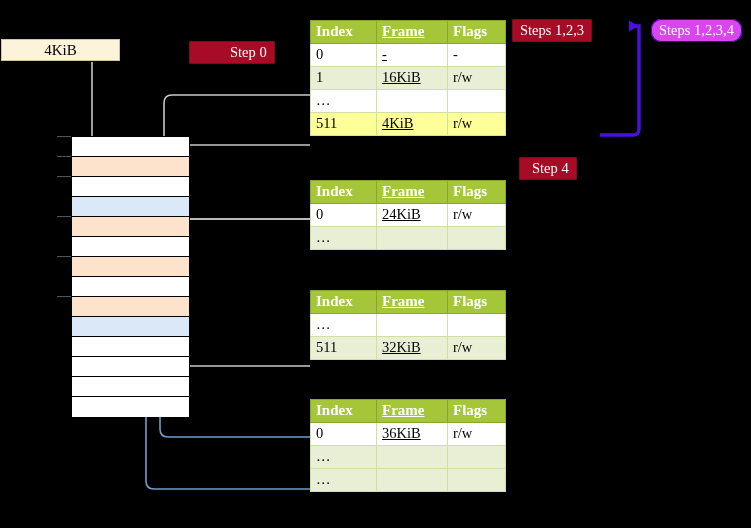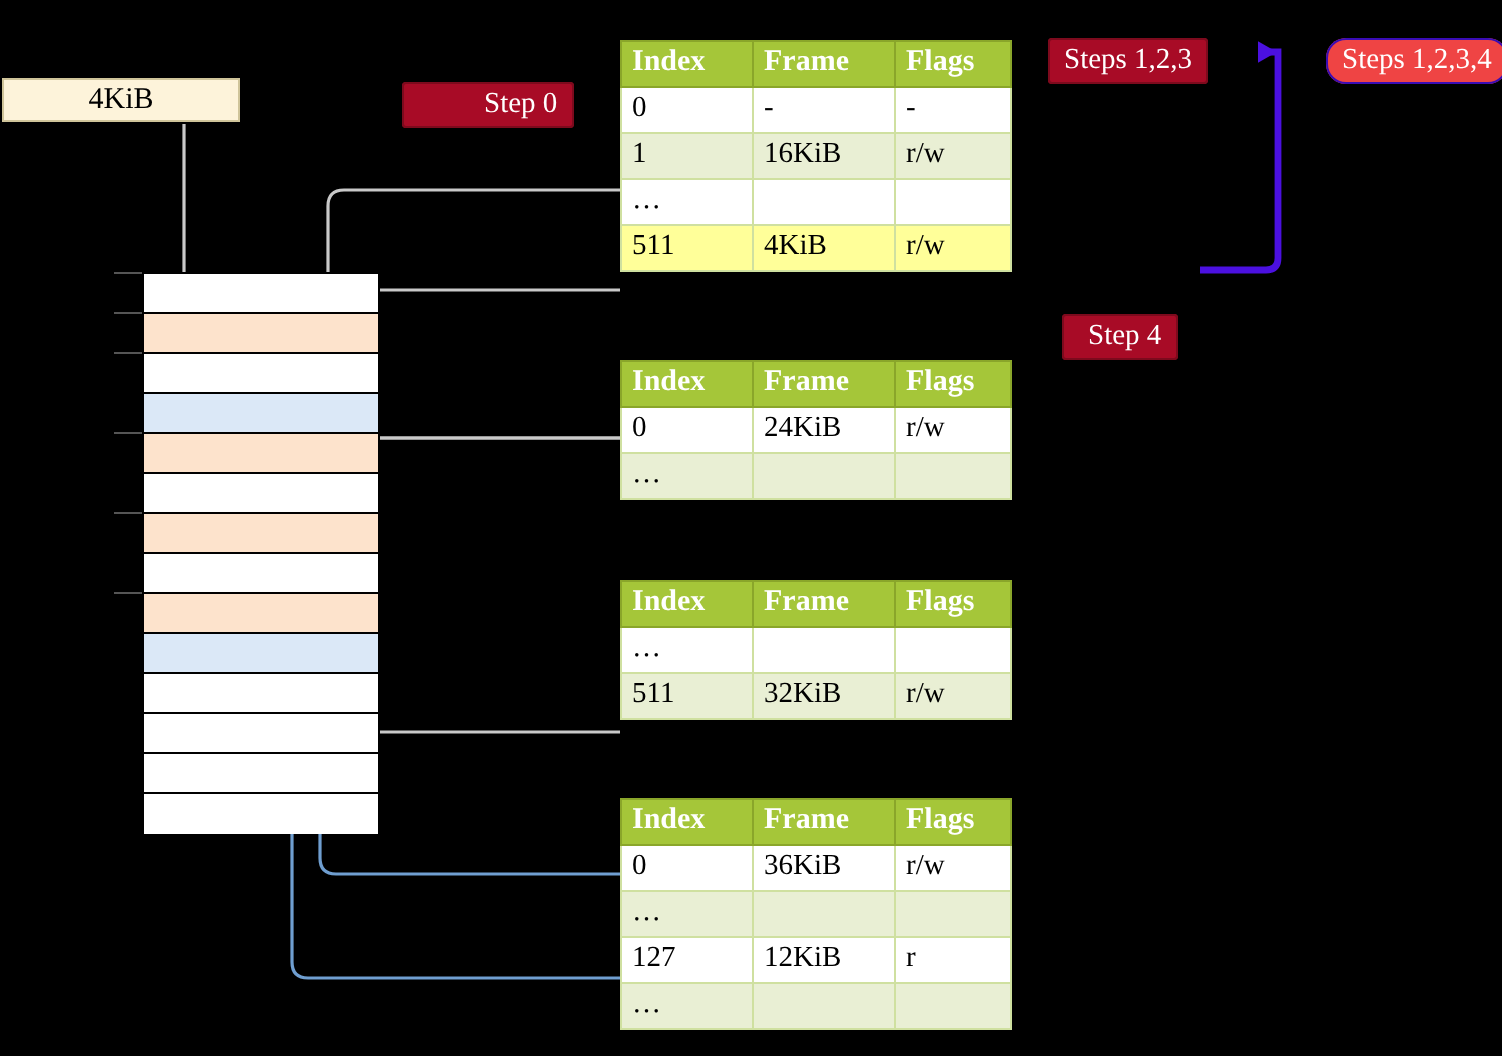--- a/index.html
+++ b/index.html
@@ -27,40 +27,40 @@
 
   
   .kibbox{position:absolute;left:1px;top:39px;width:119px;height:22px;
           background:#fdf3da;border:1px solid #cfc49a;box-sizing:border-box;
           display:flex;align-items:center;justify-content:center;
           font-size:15px;color:#000;}
 
   
   .badge{position:absolute;display:inline-block;padding:2px 8px 3px 8px;
          color:#fff;font-size:14.5px;line-height:1.25;border-radius:2px;
-         white-space:nowrap;margin-left:12px;}
+         white-space:nowrap;}
   .badge-red{background:#a80b26;box-shadow:0 0 0 1px #7d0a1d inset;}
-  .badge-blue{background:#ef4444;box-shadow:0 0 0 1px #3a0cb5 inset;border-radius:10px;}
+  .badge-blue{background:#d946ef;box-shadow:0 0 0 1px #3a0cb5 inset;border-radius:10px;}
   #badge-step0{left:189px;top:41px;padding-left:41px;}
   #badge-step4{left:519px;top:157px;padding-left:13px;}
   #badge-steps123{left:512px;top:19px;}
   #badge-steps1234{left:651px;top:19px;}
 
   
   .ptable{position:absolute;border-collapse:collapse;background:#7dd3fc;
           border:1px solid #8aa62a;font-size:14.5px;}
   .ptable th{background:#a5c639;color:#fff;font-weight:bold;text-align:left;
              padding:2px 5px 3px 5px;border:1px solid #8aa62a;
              font-size:15px;}
   .ptable td{padding:2px 5px 3px 5px;border:1px solid #cfe0a0;
              color:#000;height:17px;vertical-align:top;}
   .ptable tr.odd td{background:#ffffff;}
   .ptable tr.even td{background:#e9efd4;}
   .col-index{width:55px;}
-  .col-frame{width:60px;}
+  .col-frame{width:60px;text-decoration:underline;}
   .col-flags{width:47px;}
   td.hl{background:#ffff99 !important;}
 
   #pt0{left:310px;top:20px;}
   #pt1{left:310px;top:180px;}
   #pt2{left:310px;top:290px;}
   #pt3{left:310px;top:399px;}
 </style>
 </head>
 <body>
@@ -226,25 +226,20 @@
         <tr class="odd">
           <td class="col-index">0</td>
           <td class="col-frame">36KiB</td>
           <td class="col-flags">r/w</td>
         </tr>
         <tr class="even">
           <td class="col-index">…</td>
           <td class="col-frame"></td>
           <td class="col-flags"></td>
         </tr>
-        <tr class="odd">
-          <td class="col-index">127</td>
-          <td class="col-frame">12KiB</td>
-          <td class="col-flags">r</td>
-        </tr>
         <tr class="even">
           <td class="col-index">…</td>
           <td class="col-frame"></td>
           <td class="col-flags"></td>
         </tr>
       </tbody>
     </table>
 
 </div>
 

